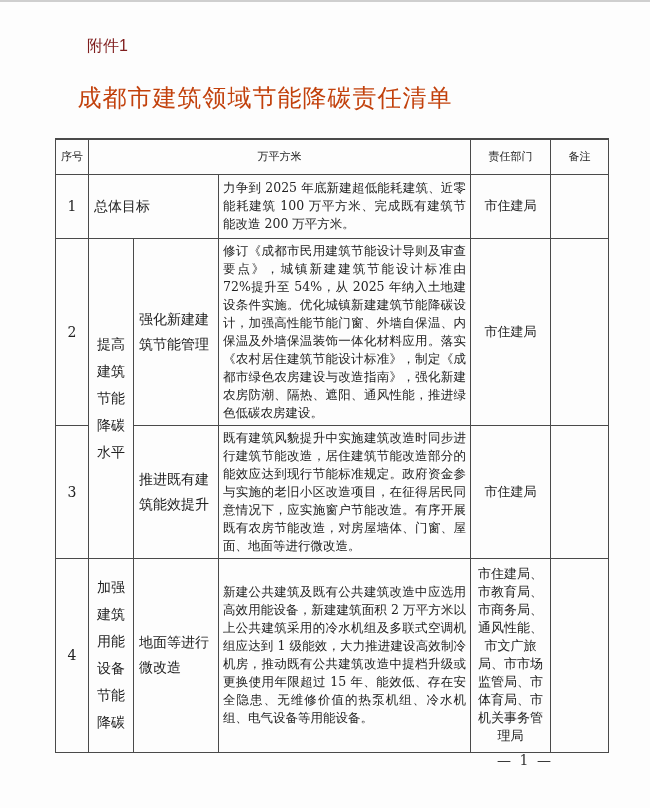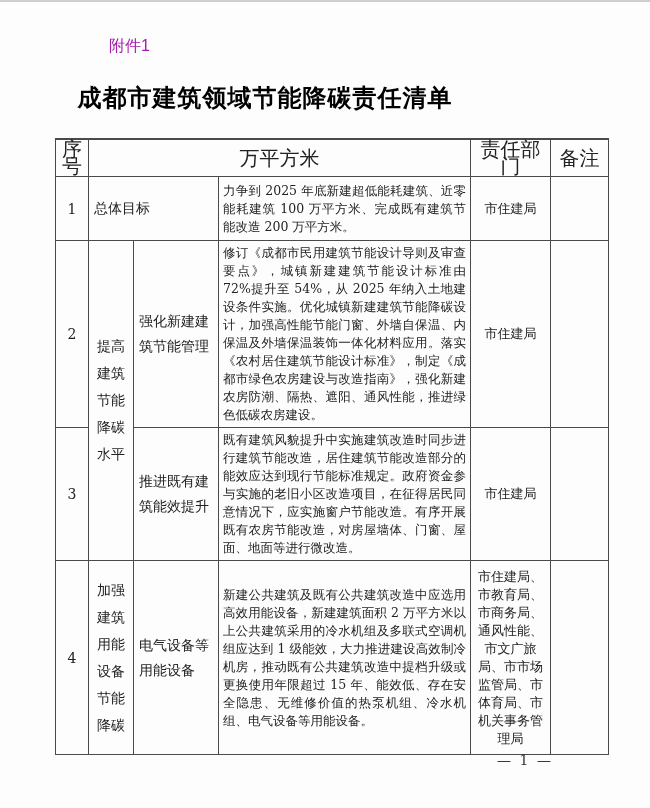--- a/index.html
+++ b/index.html
@@ -19,34 +19,33 @@
     top: 0; left: 0; right: 0;
     height: 2px;
     background: #cfcfcf;
   }
   .attachment {
     position: absolute;
     left: 87px;
     top: 36px;
     font-size: 16px;
     font-family: "Liberation Sans", sans-serif;
-    color: #a21caf;
-    margin-left: 22px;
+    color: #7f1d1d;
   }
   .title {
     position: absolute;
     left: 0;
     top: 82px;
     width: 530px;
     text-align: center;
     font-size: 24px;
-    font-weight: bold;
+    font-weight: normal;
     letter-spacing: 1px;
     font-family: "Liberation Sans", sans-serif;
-    color: #000000;
+    color: #c2410c;
   }
   table.doc-table {
     position: absolute;
     left: 55px;
     top: 138px;
     width: 553px;
     border-collapse: collapse;
     table-layout: fixed;
     border: 1px solid #4a4a4a;
     border-top-width: 2px;
@@ -56,21 +55,21 @@
     vertical-align: middle;
     color: #222;
   }
   tr.h-head   { height: 35px; }
   tr.h-row1   { height: 64px; }
   tr.h-row2   { height: 181px; }
   tr.h-row3   { height: 122px; }
   tr.h-row4   { height: 194px; }
   td.th {
     text-align: center;
-    font-size: 20px;
+    font-size: 11px;
     line-height: 17px;
     padding: 1px;
   }
   td.no-cell {
     text-align: center;
     font-size: 14px;
   }
   td.group-cell {
     text-align: center;
     font-size: 14px;
@@ -155,21 +154,21 @@
       <td class="no-cell">3</td>
       <td class="cat-cell">推进既有建筑能效提升</td>
       <td class="content-cell">既有建筑风貌提升中实施建筑改造时同步进行建筑节能改造，居住建筑节能改造部分的能效应达到现行节能标准规定。政府资金参与实施的老旧小区改造项目，在征得居民同意情况下，应实施窗户节能改造。有序开展既有农房节能改造，对房屋墙体、门窗、屋面、地面等进行微改造。</td>
       <td class="dept-cell">市住建局</td>
       <td class="remark-cell"></td>
     </tr>
 
     <tr class="h-row4">
       <td class="no-cell">4</td>
       <td class="group-cell">加强建筑用能设备节能降碳</td>
-      <td class="cat-cell">电气设备等用能设备</td>
+      <td class="cat-cell">地面等进行微改造</td>
       <td class="content-cell">新建公共建筑及既有公共建筑改造中应选用高效用能设备，新建建筑面积 2 万平方米以上公共建筑采用的冷水机组及多联式空调机组应达到 1 级能效，大力推进建设高效制冷机房，推动既有公共建筑改造中提档升级或更换使用年限超过 15 年、能效低、存在安全隐患、无维修价值的热泵机组、冷水机组、电气设备等用能设备。</td>
       <td class="dept-cell">市住建局、市教育局、市商务局、通风性能、市文广旅局、市市场监管局、市体育局、市机关事务管理局</td>
       <td class="remark-cell"></td>
     </tr>
   </tbody>
     </table>
 
   <div class="page-num">— 1 —</div>
 
 </div>

